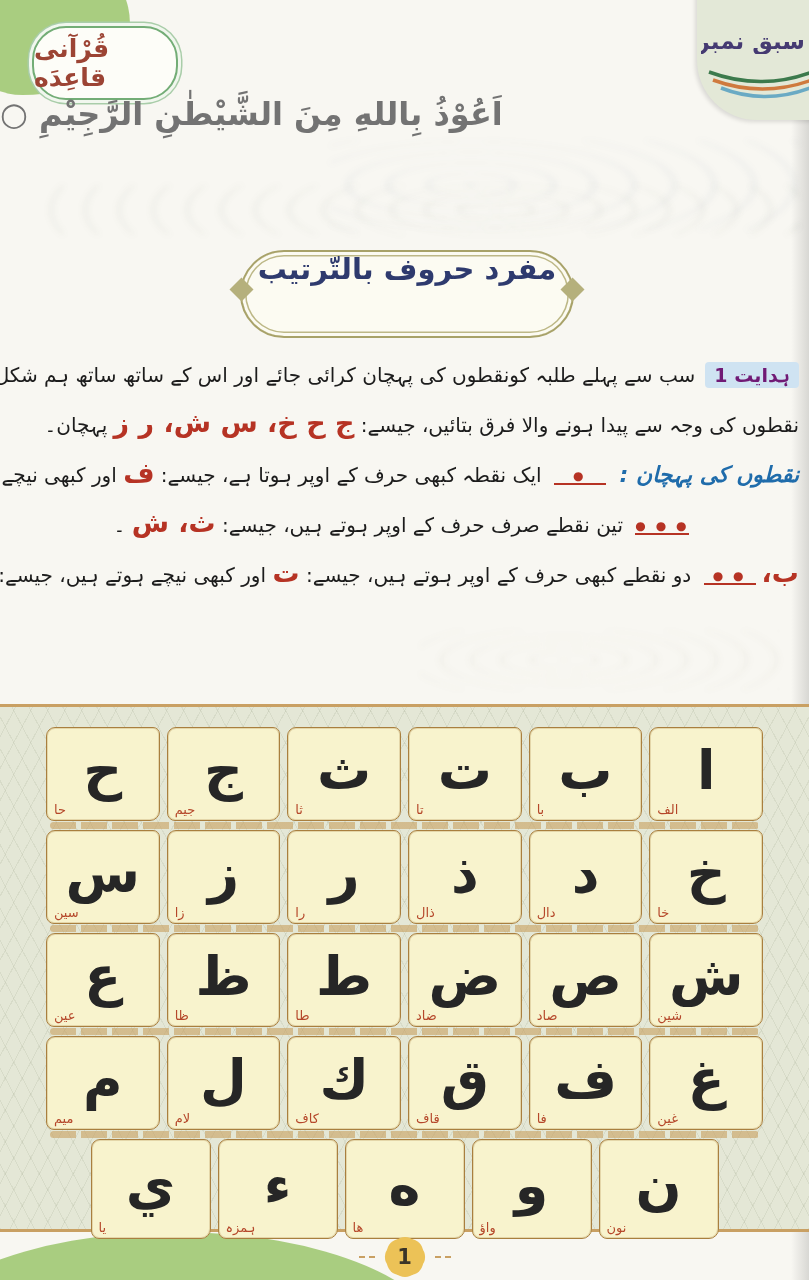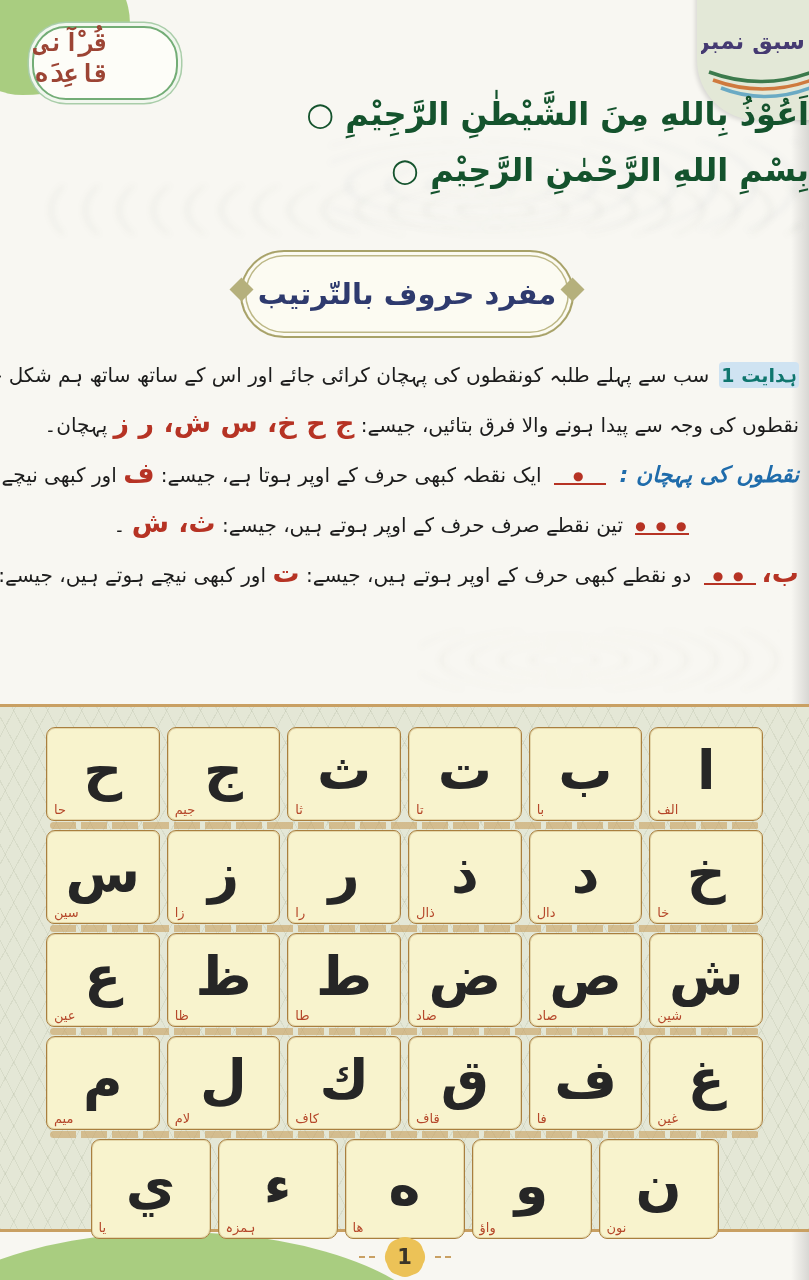--- a/index.html
+++ b/index.html
@@ -23,68 +23,68 @@
   .blob-tl{position:absolute; left:-55px; top:-60px; width:185px; height:155px;
       background:#a9cd80; border-radius:48% 52% 58% 42%/46% 54% 46% 54%;}
   .blob-bl{position:absolute; left:-95px; top:1232px; width:540px; height:230px;
       background:#a9cd80; border-radius:50%;}
 
   
   .badge-qaida{
     position:absolute; left:32px; top:26px; width:142px; height:70px;
     background:#fdfdf8; border:2px solid #73ad76; border-radius:34px;
     box-shadow:0 0 0 3px #f1f7ee, 0 0 0 4.5px #a9cda9;
-    display:flex; justify-content:center;font-family:Liberation Mono, monospace;
+    display:flex; align-items:center; justify-content:center;
   }
   .badge-qaida span{color:#9c4434; font-size:25px; font-weight:bold;}
 
   
   .tab{
     position:absolute; right:-18px; top:-12px; width:130px; height:132px;
     background:#e3e8d7; border-radius:0 0 0 60px;
     box-shadow:-2px 2px 4px rgba(0,0,0,.12);
   }
   .tab-text{
     position:absolute; right:22px; top:40px; width:104px;
     direction:rtl; text-align:left; white-space:nowrap; overflow:hidden;
     color:#453a72; font-size:23px; font-weight:bold;
   }
   .tab-arcs{position:absolute; right:8px; top:78px;}
 
   
   .bismillah{
     position:absolute; left:0; top:86px; width:100%;
-    text-align:right; direction:rtl;
-    color:#14532d; font-weight:bold; font-size:32px; line-height:56px;
+    text-align:left; direction:rtl;
+    color:#737373; font-weight:bold; font-size:32px; line-height:56px;
   }
 
   
   .title-oval{
     position:absolute; left:240px; top:250px; width:330px; height:84px;
     background:#fcfbf2; border:2px solid #a8a269; border-radius:46px;
     box-shadow:inset 0 0 0 3px #fcfbf2, inset 0 0 0 4.5px #bdb887;
-    display:flex; align-items:center; justify-content:center;
+    display:flex; justify-content:center;
   }
   .title-oval::before,.title-oval::after{
     content:""; position:absolute; top:29px; width:17px; height:17px;
     background:#b5b07c; transform:rotate(45deg);
   }
   .title-oval::before{left:-9px;} .title-oval::after{right:-9px;}
   .title-oval span{color:#2e3a6e; font-size:29px; font-weight:bold;}
 
   
   .instructions{
     position:absolute; left:10px; top:352px; width:789px;
     direction:rtl; color:#1c1c1c; font-size:20px; line-height:47px;
   }
   .iline{white-space:nowrap;}
   .iline.center{text-align:center;}
   .hidayat{
-    background:#cfe3f2; color:#0f766e; font-weight:bold; font-size:19px;
-    padding:2px 2px; border-radius:4px; margin-left:10px;
+    background:#cfe3f2; color:#701a75; font-weight:bold; font-size:19px;
+    padding:2px 9px; border-radius:4px; margin-left:10px;
   }
   .blue{color:#1f6cab; font-weight:bold; font-size:22px;font-style:italic;}
   .red{color:#b63324; font-weight:bold;text-align:right;}
   .red.big{font-size:27px;}
   .dotline{
     display:inline-block; min-width:52px; margin:0 6px;
     border-bottom:2.5px solid #b63324; color:#b63324;
     text-align:center; font-size:12px; line-height:14px; letter-spacing:3px;
     vertical-align:2px;
   }
@@ -165,21 +165,20 @@
     <div class="tab-text">سبق نمبر 1</div>
     <svg class="tab-arcs" width="112" height="36" viewBox="0 0 112 36">
       <path d="M2,6 Q56,26 110,4" fill="none" stroke="#3c7a4c" stroke-width="3.5"></path>
       <path d="M6,14 Q58,33 110,12" fill="none" stroke="#cf7a3e" stroke-width="3.5"></path>
       <path d="M14,22 Q60,40 108,20" fill="none" stroke="#6aaac4" stroke-width="3.5"></path>
     </svg>
   </div>
 
   <div class="bismillah">
     <div>اَعُوْذُ بِاللهِ مِنَ الشَّيْطٰنِ الرَّجِيْمِ ○</div>
-    <div>بِسْمِ اللهِ الرَّحْمٰنِ الرَّحِيْمِ ○</div>
   </div>
 
   <div class="title-oval">
     <span>مفرد حروف بالتّرتیب</span>
   </div>
 
   <div class="instructions" dir="rtl">
     <div class="iline">
       <span class="hidayat">ہدایت 1</span><span>سب سے پہلے طلبہ کونقطوں کی پہچان کرائی جائے اور اس کے ساتھ ساتھ ہم شکل حروف میں</span>
     </div>

